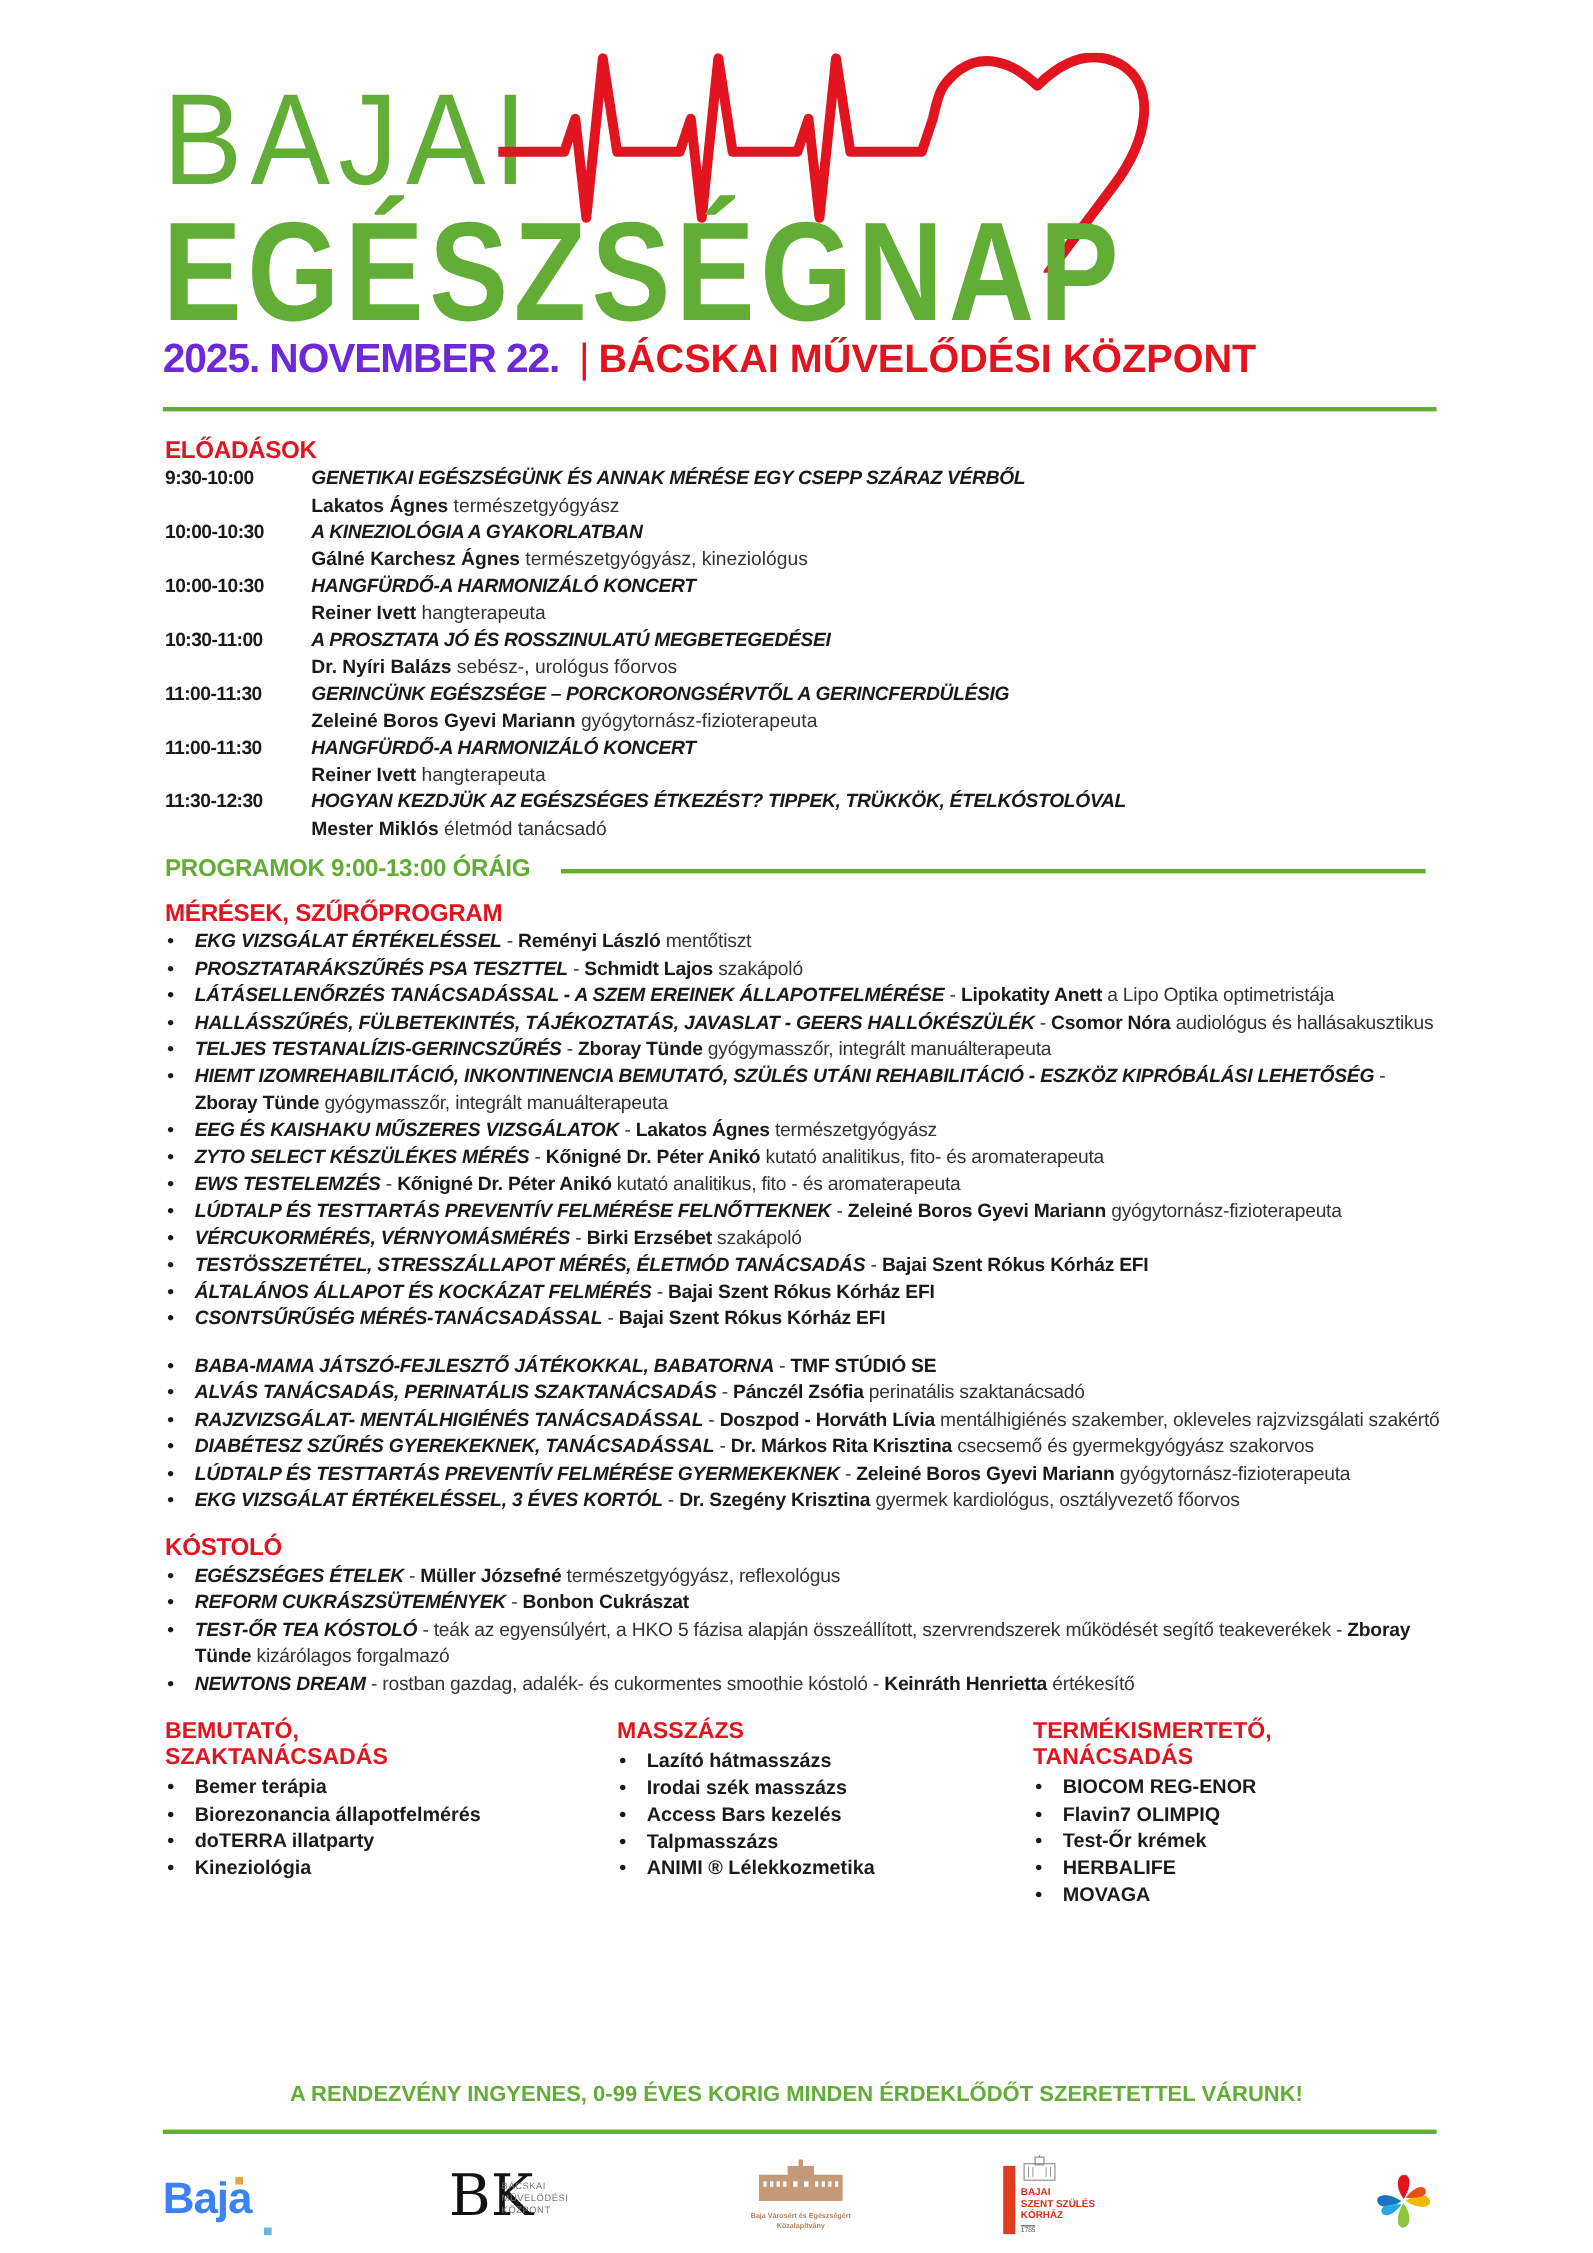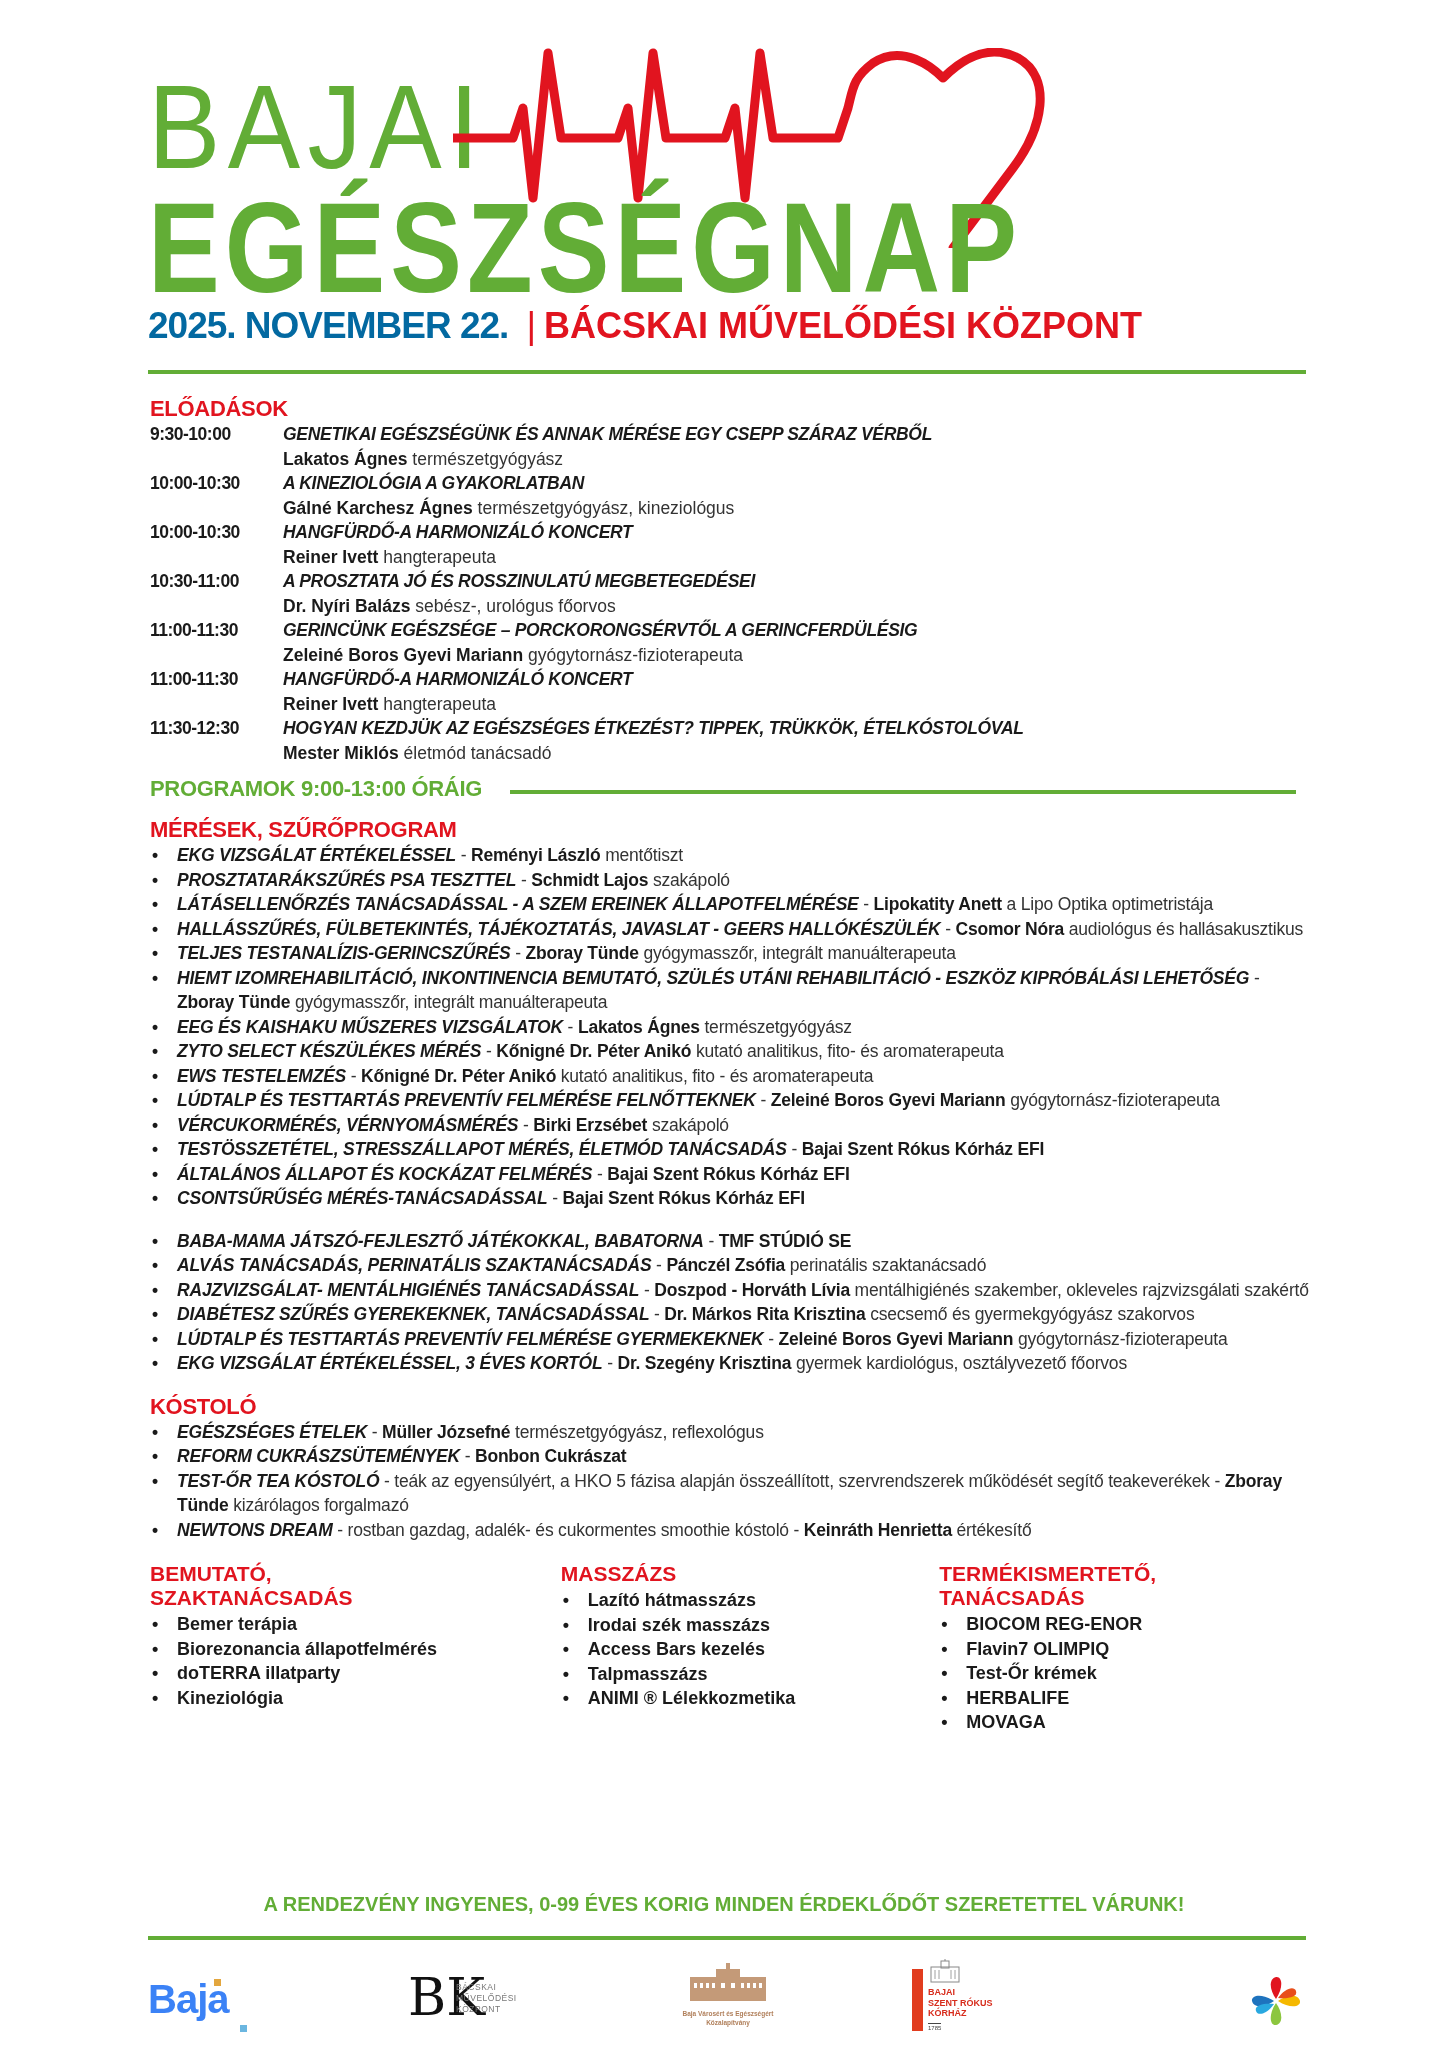--- a/index.html
+++ b/index.html
@@ -5,21 +5,21 @@
   * { box-sizing: border-box; margin: 0; padding: 0; }
   html, body { width: 1448px; height: 2048px; background: #ffffff; overflow: hidden; }
   body { font-family: "Liberation Sans", sans-serif; color: #1a1a1a; position: relative; }
 
   
   .hdr { position: absolute; left: 148px; top: 60px; width: 1160px; height: 300px; }
   .title1 { position: absolute; left: 0; top: 8px; font-family: "Liberation Sans", sans-serif; font-size: 118px; line-height: 118px; letter-spacing: 8px; color: #62ad36; font-weight: normal; transform: scaleX(0.92); transform-origin: left; }
   .title2 { position: absolute; left: 0; top: 124px; font-family: "Liberation Sans", sans-serif; font-size: 128px; line-height: 128px; letter-spacing: 6px; color: #62ad36; font-weight: bold; transform: scaleX(0.84); transform-origin: left; }
   .pulse { position: absolute; left: 305px; top: -12px; width: 800px; height: 200px; }
   .dateline { position: absolute; left: 0; top: 245px; white-space: nowrap; }
-  .date { font-size: 37px; font-weight: bold; color: #0369a1; letter-spacing: -1px; }
+  .date { font-size: 37px; font-weight: bold; color: #6d28d9; letter-spacing: -1px; }
   .sep { font-size: 37px; color: #e1141f; margin: 0 8px 0 18px; }
   .venue { font-size: 36px; color: #e1141f; font-weight: bold; letter-spacing: 0px; }
   .rule-top { position: absolute; left: 148px; top: 370px; width: 1158px; height: 4px; background: #62ad36; }
 
   
   .content { position: absolute; left: 150px; top: 396px; width: 1160px; }
   .sec-title { font-size: 22px; font-weight: bold; color: #e1141f; line-height: 26px; letter-spacing: -0.3px; }
   .lec { display: flex; font-size: 17.5px; line-height: 24.5px; }
   .lec .time { width: 133px; font-weight: bold; flex-shrink: 0; letter-spacing: -0.5px; }
   .lec .body { flex: 1; }
@@ -263,21 +263,21 @@
       <line x1="15" y1="0" x2="15" y2="2" stroke="#888"></line>
       <g stroke="#888" stroke-width="0.8">
           <line x1="5" y1="11" x2="5" y2="20"></line>
           <line x1="9" y1="11" x2="9" y2="20"></line>
           <line x1="21" y1="11" x2="21" y2="20"></line>
           <line x1="25" y1="11" x2="25" y2="20"></line>
         </g>
     </svg>
     <div class="txt">
       <div>BAJAI</div>
-      <div>SZENT RÓKUS</div>
+      <div>SZENT SZÜLÉS</div>
       <div>KÓRHÁZ</div>
     </div>
     <div class="yr">1785</div>
   </div>
   <div class="logo flower">
     <svg width="56" height="56" viewBox="0 0 56 56">
       <path d="M28,26 C22,18 20,6 28,4 C34,3 36,14 28,26Z" fill="#e1141f"></path>
       <path d="M30,28 C38,22 50,20 52,28 C53,34 42,36 30,28Z" fill="#f5b800"></path>
       <path d="M28,30 C34,38 36,50 28,52 C22,53 20,42 28,30Z" fill="#8cc63f"></path>
       <path d="M26,28 C18,34 6,36 4,28 C3,22 14,20 26,28Z" fill="#1e73be"></path>

